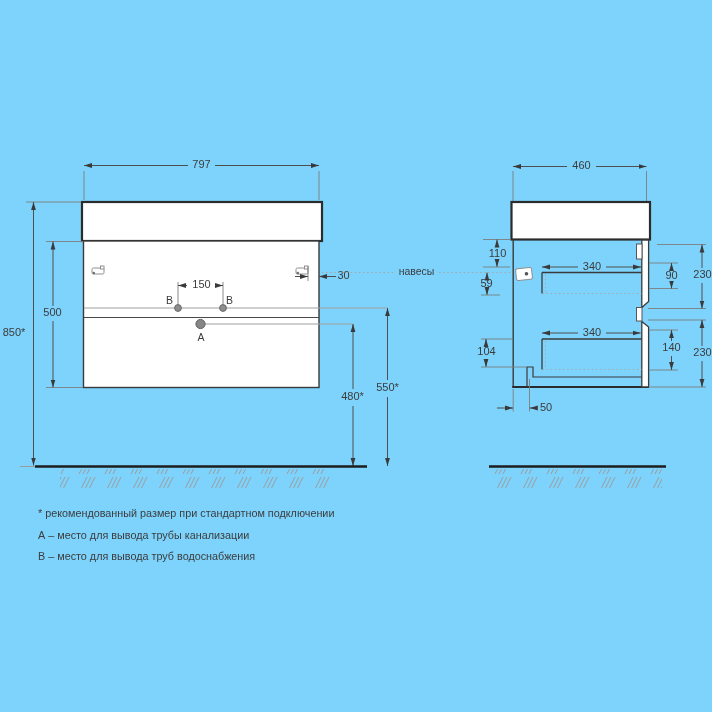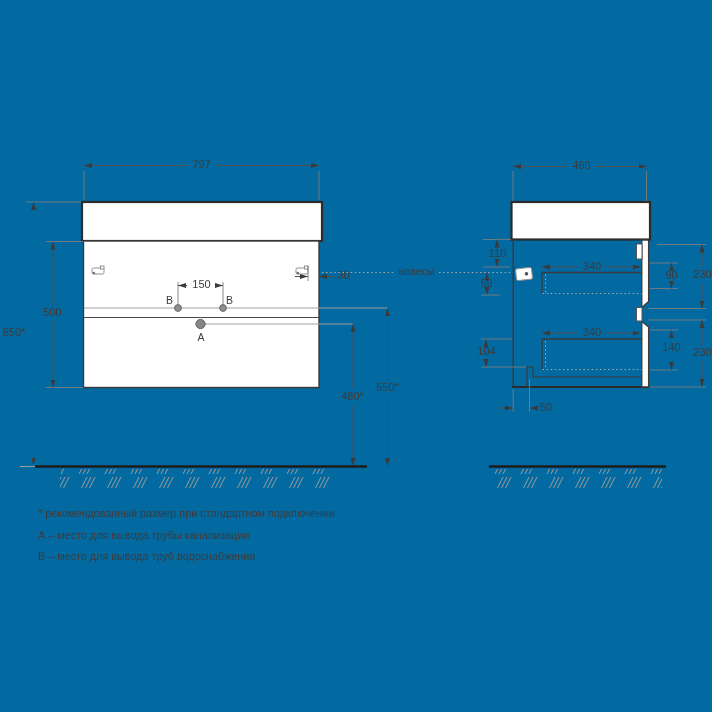--- a/index.html
+++ b/index.html
@@ -1,16 +1,16 @@
 <!DOCTYPE html>
 <html><head>
 <meta charset="utf-8">
 <style>
   html,body{margin:0;padding:0;background:#fff;}
-  .canvas{position:relative;width:712px;height:712px;background:#0369a1;overflow:hidden;}
+  .canvas{position:relative;width:712px;height:712px;background:#7dd3fc;overflow:hidden;}
   svg{display:block;}
   .ln{stroke:#3a3a3a;stroke-width:1.3;fill:none;}
   .thick{stroke:#2b2b2b;stroke-width:2.2;fill:#ffffff;}
   .body{stroke:#3a3a3a;stroke-width:1.4;fill:#ffffff;}
   .dim{stroke:#4e4e4e;stroke-width:1;fill:none;}
   .ext{stroke:#7d7d7d;stroke-width:0.9;fill:none;}
   .gray{stroke:#a0a0a0;stroke-width:1.1;fill:none;}
   .dotl{stroke:#a8a8a8;stroke-width:1;fill:none;stroke-dasharray:1.5 2.6;}
   .floor{stroke:#1d1d1d;stroke-width:2.6;fill:none;}
   .brk{stroke:#8f8f8f;stroke-width:1;fill:#ffffff;}

